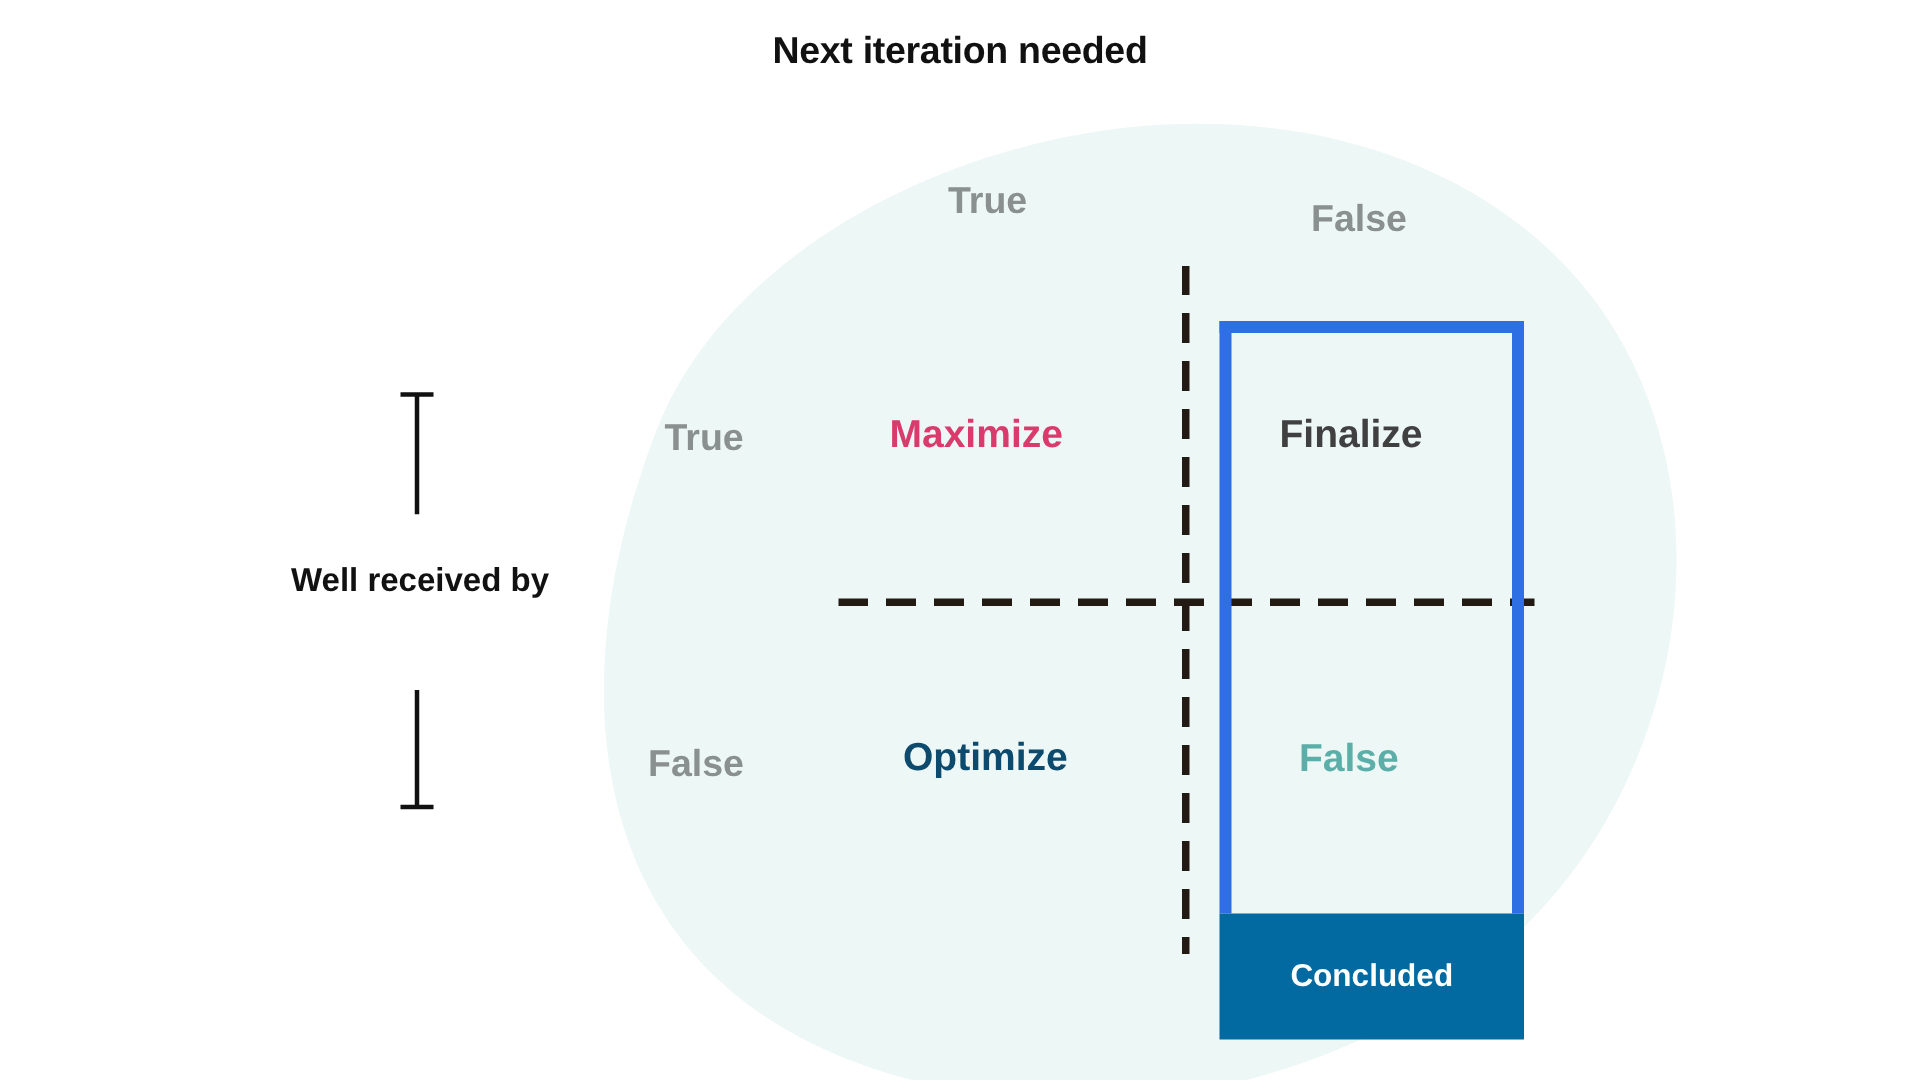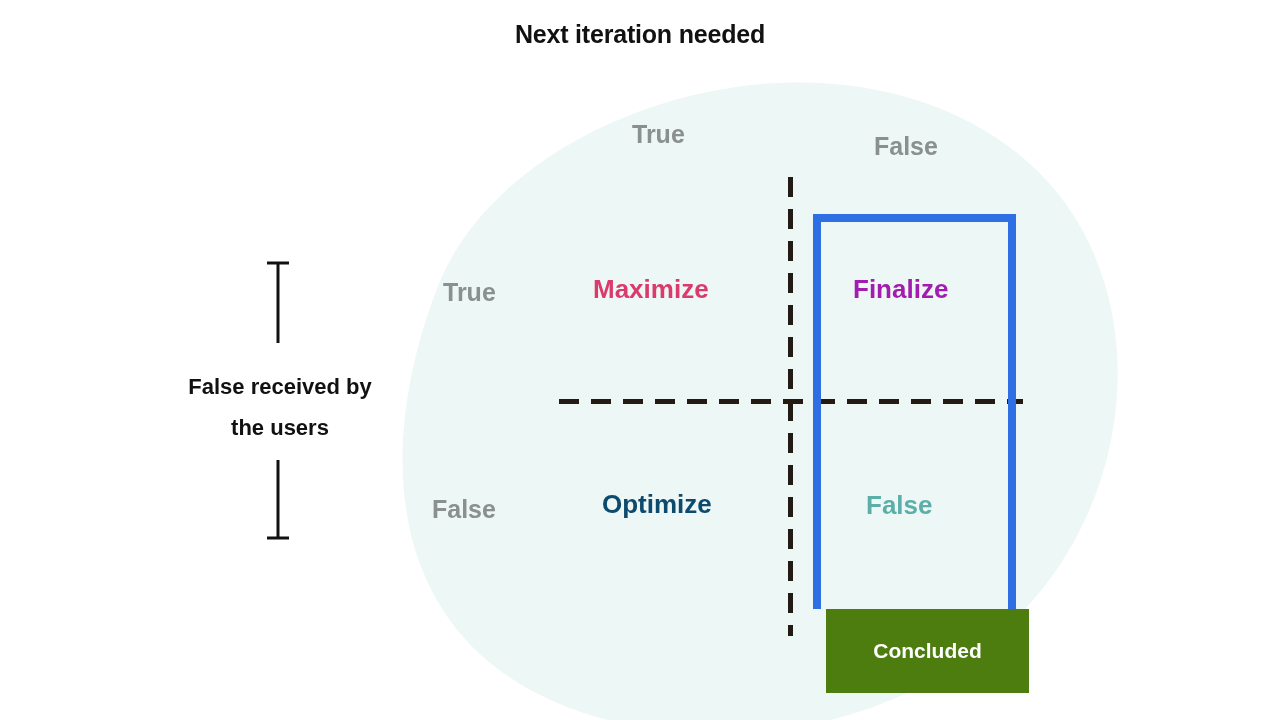--- a/index.html
+++ b/index.html
@@ -187,30 +187,29 @@
   <svg class="bracket" id="bracket-top" viewBox="0 0 26 82" aria-hidden="true">
     <line x1="13" y1="2" x2="13" y2="82" stroke="#111111" stroke-width="3"></line>
     <line x1="2" y1="2" x2="24" y2="2" stroke="#111111" stroke-width="3"></line>
   </svg>
   <svg class="bracket" id="bracket-bottom" viewBox="0 0 26 80" aria-hidden="true">
     <line x1="13" y1="0" x2="13" y2="78" stroke="#111111" stroke-width="3"></line>
     <line x1="2" y1="78" x2="24" y2="78" stroke="#111111" stroke-width="3"></line>
   </svg>
 
   <div id="y-axis-caption" style="color: rgb(17, 17, 17);">
-    <div>False received by</div>
-    <div>the users</div>
+    <div>Well received by</div>
   </div>
 
   <div id="divider-horizontal"></div>
   <div id="divider-vertical"></div>
 
   <div class="quadrant-label" id="quadrant-maximize" style="color: rgb(219, 59, 108);">Maximize</div>
-  <div class="quadrant-label" id="quadrant-finalize" style="color: #a21caf;">Finalize</div>
+  <div class="quadrant-label" id="quadrant-finalize" style="color: #404040;">Finalize</div>
   <div class="quadrant-label" id="quadrant-optimize" style="color: #0c4a6e;">Optimize</div>
   <div class="quadrant-label" id="quadrant-retire" style="color: rgb(91, 175, 168);">False</div>
 
   <div id="highlight-box" style="border-color: rgb(47, 111, 228);"></div>
-  <div id="highlight-footer" style="background: #4d7c0f; margin-left: 13px;">
+  <div id="highlight-footer" style="background: #0369a1;">
     <div id="highlight-footer-label" style="color: rgb(255, 255, 255);">Concluded</div>
   </div>
 
 </div>
 
 </body></html>

